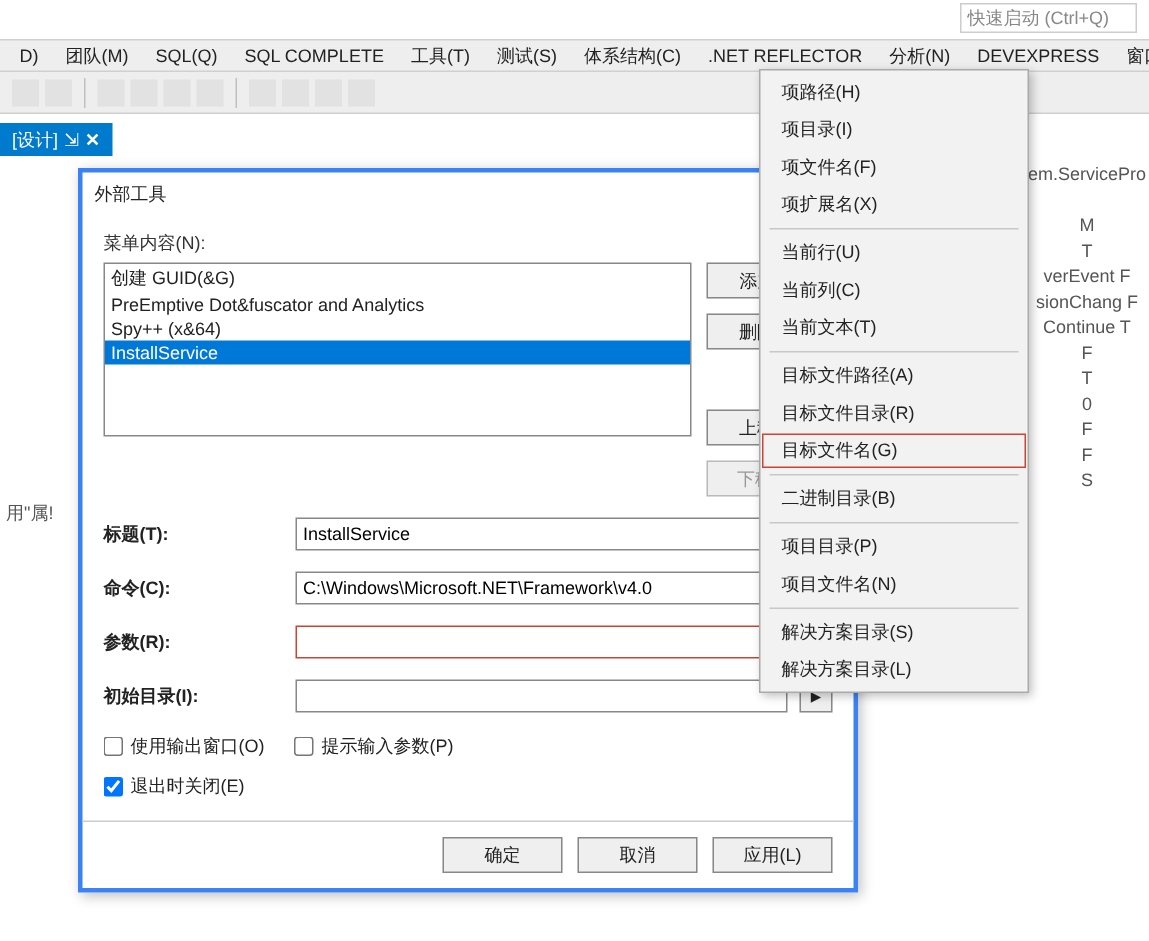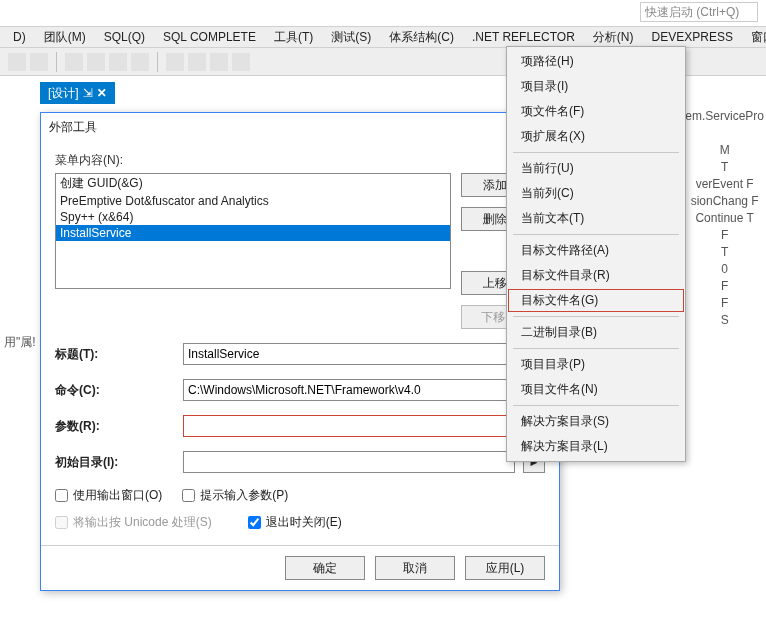--- a/index.html
+++ b/index.html
@@ -11,33 +11,33 @@
 
 .menubar { position: absolute; top: 26px; left: 0; right: 0; height: 22px; display: flex; align-items: center; background: #eee; border-top: 1px solid #d0d0d0; border-bottom: 1px solid #d0d0d0; padding-left: 4px; }
 .menubar .mitem { padding: 3px 9px; cursor: default; white-space: nowrap; }
 
 
 .toolbar { position: absolute; top: 48px; left: 0; right: 0; height: 28px; background: #eee; border-bottom: 1px solid #d0d0d0; padding-left: 8px; display: flex; align-items: center; gap: 4px; }
 .toolbar .tbtn { width: 18px; height: 18px; background: #d8d8d8; opacity: .55; }
 .toolbar .sep { width: 1px; height: 20px; background: #c0c0c0; margin: 0 4px; }
 
 
-.doctab { position: absolute; top: 82px; left: 0; height: 22px; display: flex; padding-left: 40px; }
+.doctab { position: absolute; top: 82px; left: 0; height: 22px; display: flex; }
 .doctab .tab { background: #007acc; color: #fff; padding: 3px 8px; display: flex; align-items: center; gap: 4px; }
 .doctab .tab .x { font-weight: bold; cursor: default; }
 
 
 .hinttext { position: absolute; top: 334px; left: 4px; color: #555; }
 
 
 .peek { position: absolute; top: 108px; right: 2px; font-size: 11px; color: #555; line-height: 17px; text-align: center; }
 .peek div { white-space: nowrap; }
 
 
-.dialog { position: absolute; top: 112px; left: 40px; width: 520px; background: #fff; border: 1px solid #3b82f6; box-shadow: 2px 2px 8px rgba(0,0,0,.25); }
+.dialog { position: absolute; top: 112px; left: 52px; width: 520px; background: #fff; border: 3px solid #3b82f6; box-shadow: 2px 2px 8px rgba(0,0,0,.25); }
 .dlgtitle { display: flex; align-items: center; justify-content: space-between; padding: 6px 8px; }
 .dlgtitle .ttl { font-size: 12px; }
 .dlgtitle .ctrls { display: flex; gap: 12px; }
 .dlgtitle .ctrls span { cursor: default; color: #444; font-size: 13px; }
 .dlgbody { padding: 10px 14px 14px 14px; }
 
 .lbl { font-size: 12px; color: #333; margin-bottom: 4px; display: block; }
 
 .listwrap { display: flex; gap: 10px; }
 .listbox { flex: 1; border: 1px solid #888; height: 116px; overflow: auto; background: #fff; }
@@ -183,24 +183,20 @@
       <label class="chk">
         <input type="checkbox" style="">
         <span>使用输出窗口(O)</span>
       </label>
       <label class="chk">
         <input type="checkbox" style="">
         <span>提示输入参数(P)</span>
       </label>
     </div>
     <div class="chkrow2">
-      <label class="chk disabled">
-        <input type="checkbox" disabled="" style="">
-        <span>将输出按 Unicode 处理(S)</span>
-      </label>
       <label class="chk">
         <input type="checkbox" checked="" style="">
         <span>退出时关闭(E)</span>
       </label>
     </div>
   </div>
   <div class="dlgfooter">
     <div class="btn">确定</div>
     <div class="btn">取消</div>
     <div class="btn">应用(L)</div>

